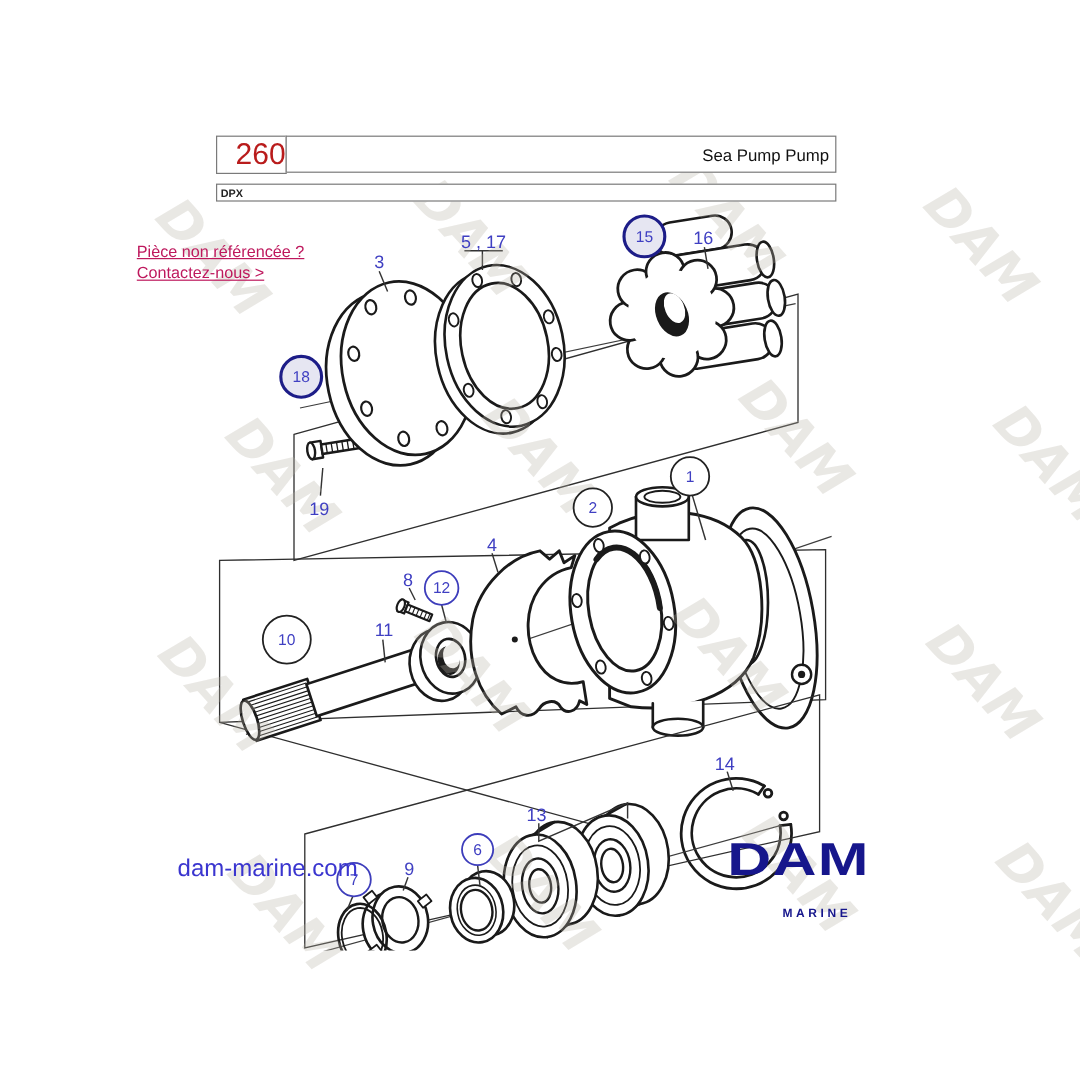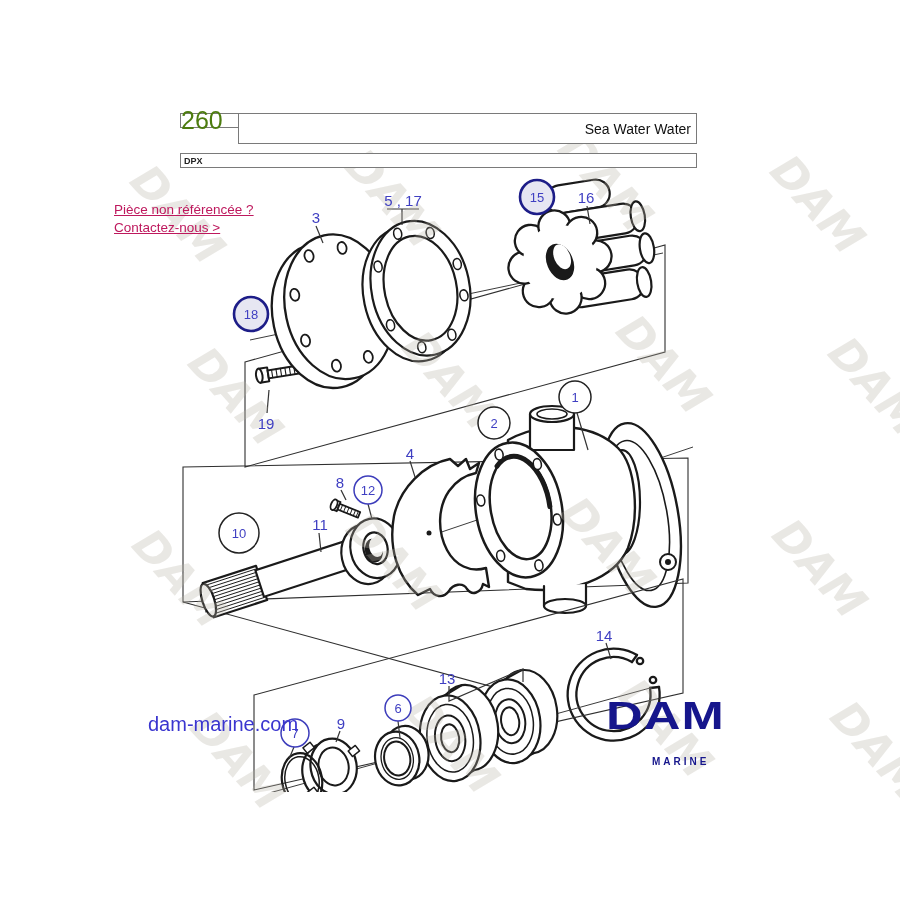--- a/index.html
+++ b/index.html
@@ -2,22 +2,22 @@
 <html><head>
 <meta charset="utf-8">
 <style>
   html,body{margin:0;padding:0;background:#fff;}
   .page{position:relative;width:900px;height:900px;background:#fff;overflow:hidden;
         font-family:"Liberation Sans",sans-serif;}
   svg{position:absolute;left:0;top:0;}
 
   
   .hdr-box{position:absolute;border:1px solid #7a7a7a;background:#fff;box-sizing:border-box;}
-  .box-num{left:180px;top:113px;width:59px;height:15px;font-size:25px;color:#4d7c0f;
-           display:flex;align-items:center;justify-content:flex-start;}
+  .box-num{left:180px;top:113px;width:59px;height:32px;font-size:25px;color:#b91c1c;
+           display:flex;align-items:center;justify-content:flex-end;}
   .box-title{left:238px;top:113px;width:459px;height:31px;font-size:14px;color:#111;
              display:flex;align-items:center;justify-content:flex-end;padding-right:5px;}
   .box-model{left:180px;top:153px;width:517px;height:15px;font-size:9px;font-weight:bold;color:#222;
              display:flex;align-items:center;padding-left:3px;}
 
   
   .notice{position:absolute;left:114px;top:201px;font-size:13.5px;line-height:17.5px;color:#2a2a2a;}
   .notice a{color:#be185d;text-decoration:underline;cursor:pointer;}
 
   
@@ -370,21 +370,21 @@
           <circle cx="295" cy="733" r="14" fill="#ffffff" stroke="#3d3dbb" stroke-width="1.5"></circle>
           <text x="295" y="733" dy="0.35em" text-anchor="middle" fill="#3f3fc2" class="lbl circ-label">7</text>
         </g>
       </g>
 </svg>
 
 <div class="hdr-box box-num">
   <span>260</span>
 </div>
 <div class="hdr-box box-title">
-  <span>Sea Water Water</span>
+  <span>Sea Pump Pump</span>
 </div>
 <div class="hdr-box box-model">
   <span>DPX</span>
 </div>
 
 <div class="notice">
   <a>Pièce non référencée ?</a><br>
   <a>Contactez-nous &gt;</a>
 </div>
 

